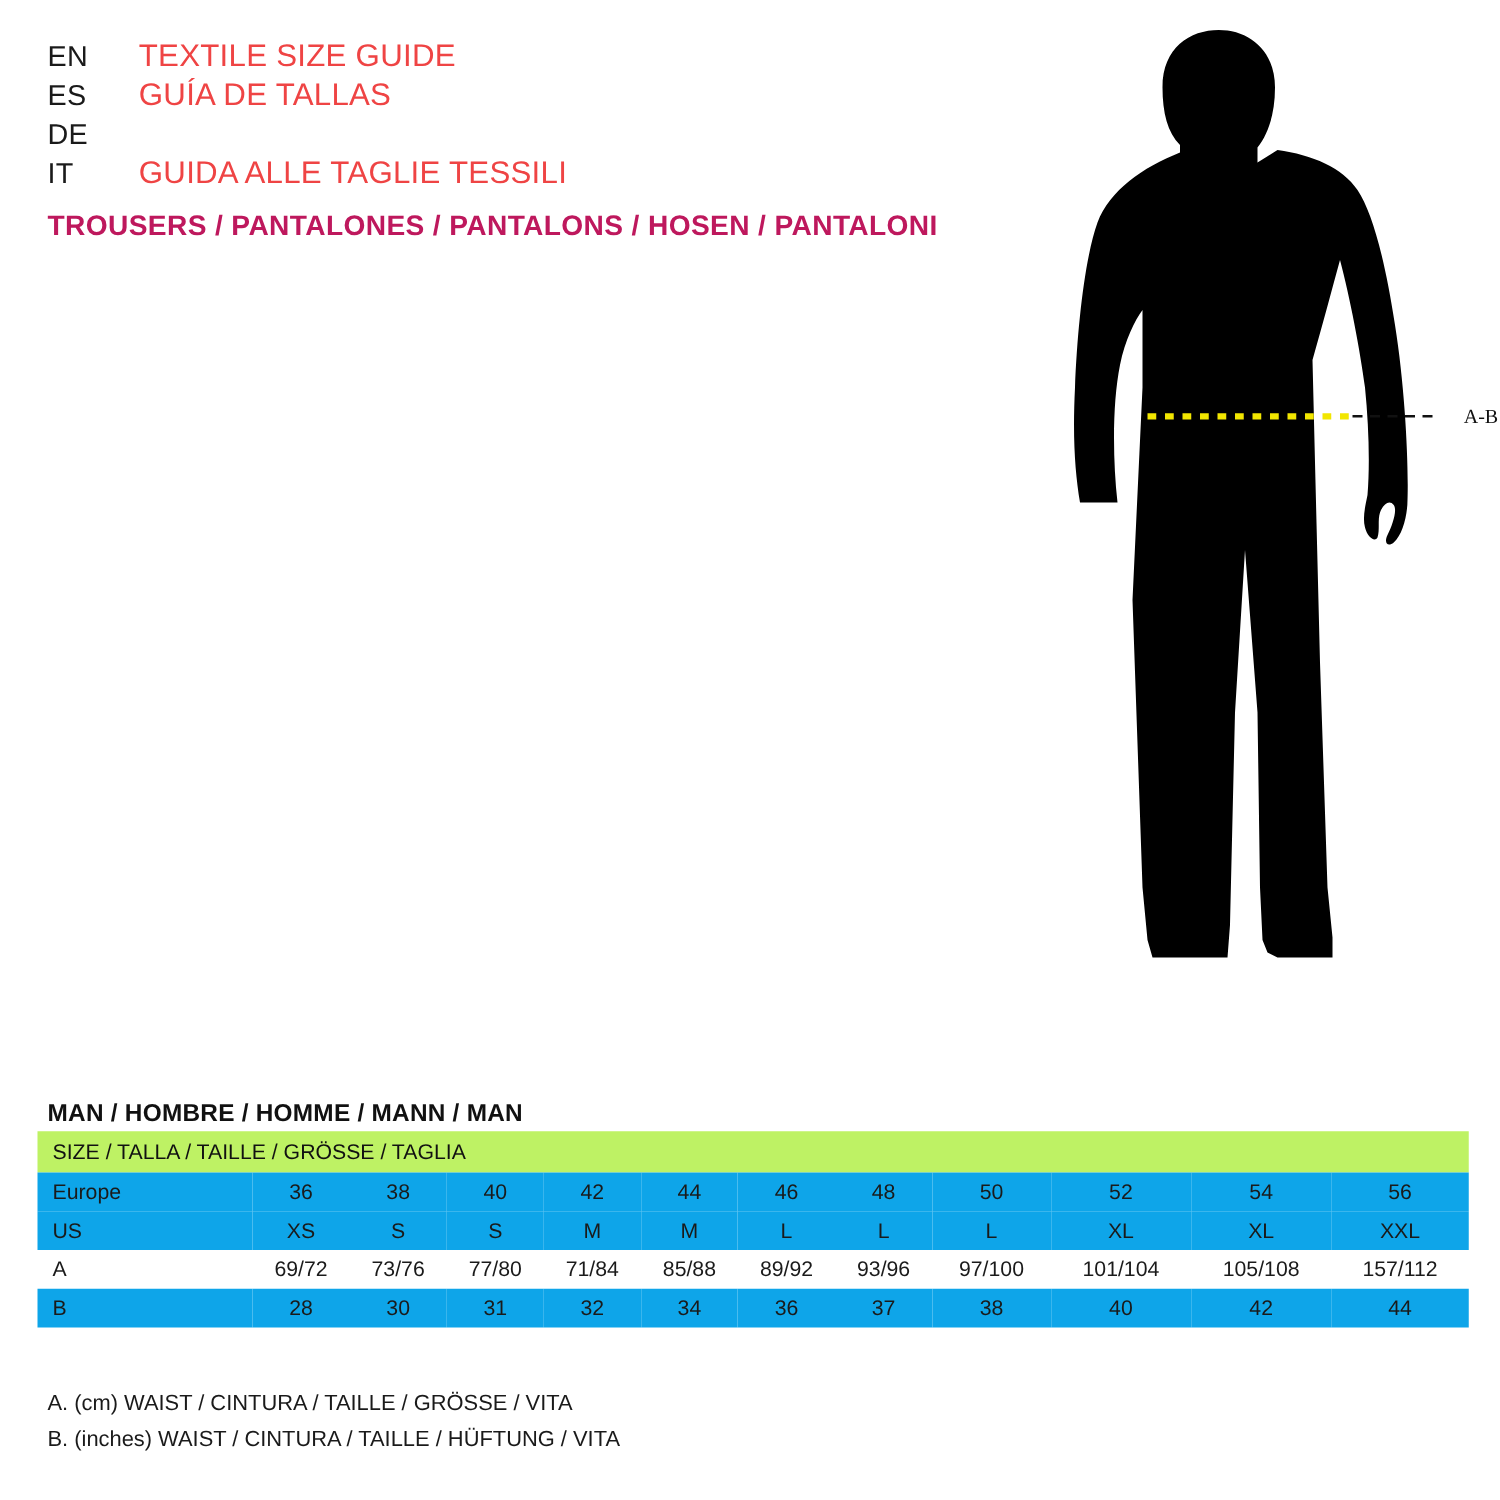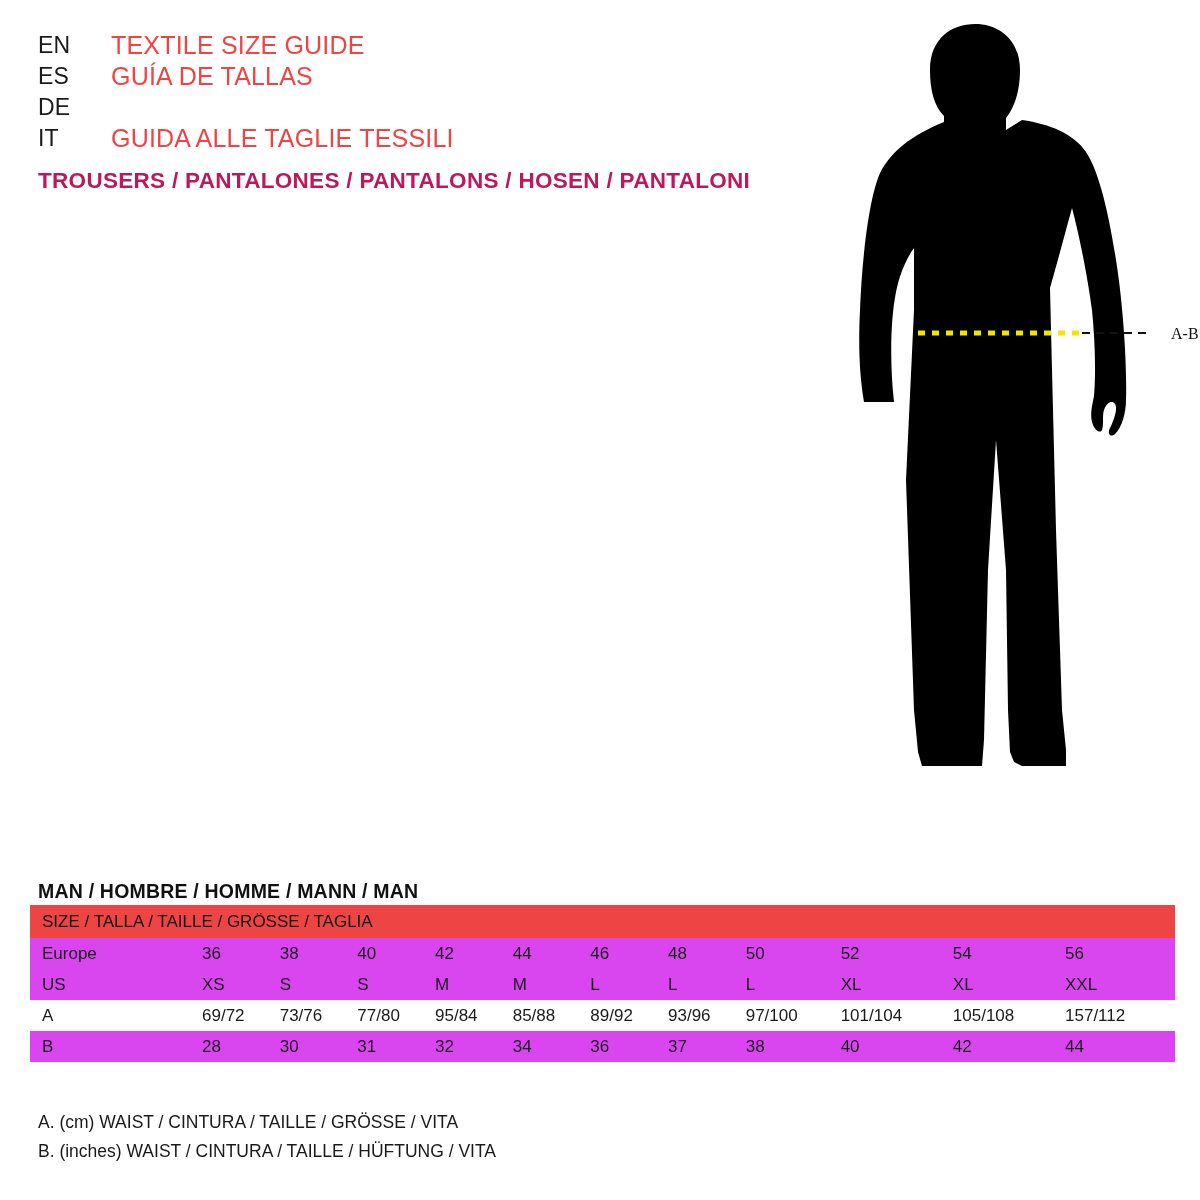--- a/index.html
+++ b/index.html
@@ -85,40 +85,41 @@
     left: 30px;
     top: 905px;
     width: 1145px;
     border-collapse: collapse;
     font-size: 17px;
     color: #1a1a1a;
   }
   .size-table td, .size-table th {
     padding: 0;
     height: 31px;
+    text-align: center;
     font-weight: normal;
     vertical-align: middle;
   }
   .size-table .rowhead {
     text-align: left;
     padding-left: 12px;
     width: 160px;
   }
   tr.header-row {
-    background: #ef4444;
+    background: #bef264;
   }
   tr.header-row td {
     text-align: left;
     padding-left: 12px;
     font-size: 17px;
     color: #111;
     height: 33px;
   }
   tr.band td {
-    background: #d946ef;
+    background: #0ea5e9;
   }
   tr.plain td {
     background: #ffffff;
   }
 
   
   .footnotes {
     position: absolute;
     left: 38px;
     top: 1108px;
@@ -243,21 +244,21 @@
       <td>XL</td>
       <td>XL</td>
       <td>XXL</td>
     </tr>
 
     <tr class="plain">
       <td class="rowhead">A</td>
       <td>69/72</td>
       <td>73/76</td>
       <td>77/80</td>
-      <td>95/84</td>
+      <td>71/84</td>
       <td>85/88</td>
       <td>89/92</td>
       <td>93/96</td>
       <td>97/100</td>
       <td>101/104</td>
       <td>105/108</td>
       <td>157/112</td>
     </tr>
 
     <tr class="band">

